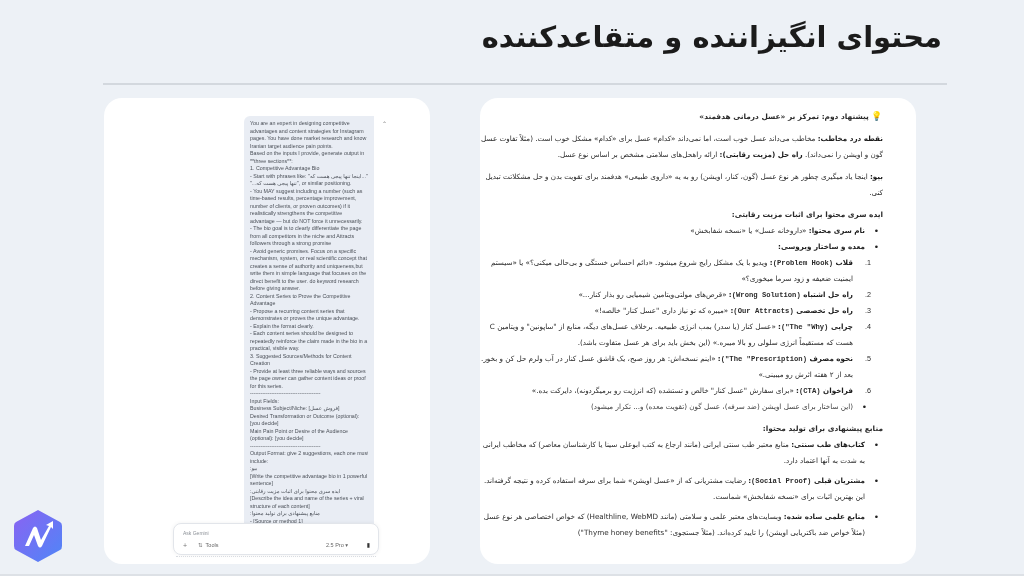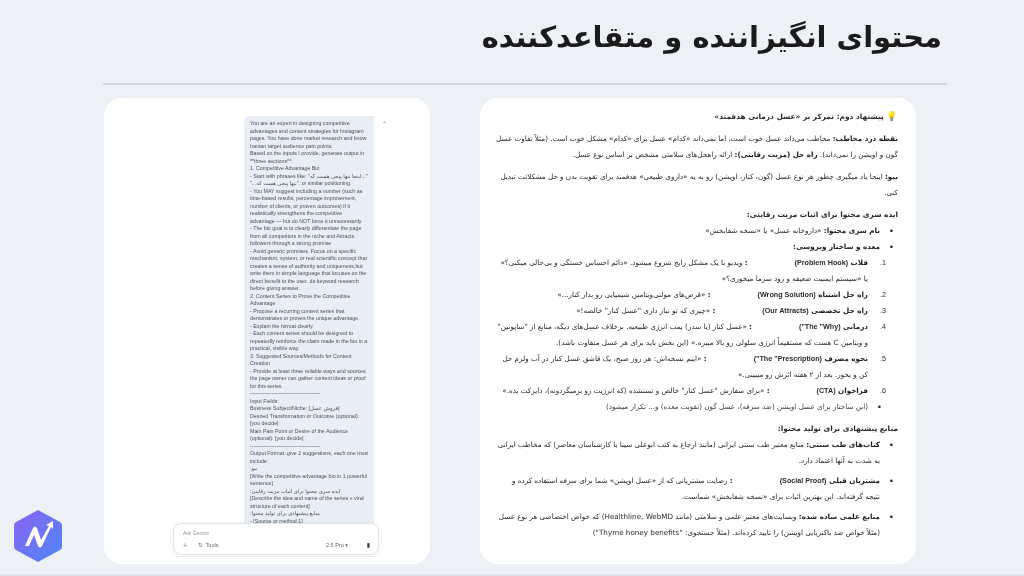--- a/index.html
+++ b/index.html
@@ -56,33 +56,33 @@
     position:absolute; left:72px; top:458px; width:200px; height:1px;
     border-top:1px dotted #d9dce1;
   }
 
   
   .right-card {
     position:absolute; left:480px; top:98px; width:436px; height:466px;
     background:#ffffff; border-radius:18px; overflow:hidden;
     direction:rtl; font-family:"DejaVu Sans", sans-serif; color:#2b2b2b;
   }
-  .doc { position:absolute; right:18px; top:10px; width:402px; font-size:7.2px; line-height:16px; }
+  .doc { position:absolute; right:33px; top:10px; width:402px; font-size:7.2px; line-height:16px; }
   .doc b { font-weight:bold; color:#1e1e1e; }
   .doc p { margin:0; }
   .doc .heading { font-weight:bold; font-size:7.4px; }
   .doc .sp { height:6px; }
   .bulb { color:#f2c230; margin-left:3px; font-size:9px; }
   ul.bl { margin:0; padding:0 18px 0 0; list-style:none;text-align:right; }
   ul.bl li { position:relative; }
   ul.bl li::before { content:"•"; position:absolute; right:-14px; top:0; font-size:9px; color:#222; }
   ol.nl { margin:0; padding:0 30px 0 0; list-style:none; }
   ol.nl li { position:relative; }
   ol.nl li .num { position:absolute; right:-18px; top:0; font-family:"Liberation Sans", sans-serif; }
-  .en { font-family:Liberation Sans, sans-serif; font-weight:bold; direction:ltr; unicode-bidi:embed;padding-left:47px; }
+  .en { font-family:Liberation Mono, monospace; font-weight:bold; direction:ltr; unicode-bidi:embed; }
   .italic { color:#444; }
 
   
   .logo {
     position:absolute; left:13px; top:508px; width:50px; height:56px;
   }
 </style>
 </head>
 <body>
 
@@ -167,22 +167,22 @@
     <p><b>بیو:</b><span> اینجا یاد میگیری چطور هر نوع عسل (گون، کنار، اویشن) رو به یه «داروی طبیعی» هدفمند برای تقویت بدن و حل مشکلاتت تبدیل کنی.</span></p>
     <div class="sp"></div>
     <p class="heading">ایده سری محتوا برای اثبات مزیت رقابتی:</p>
     <ul class="bl">
       <li><b>نام سری محتوا:</b><span> «داروخانه عسل» یا «نسخه شفابخش»</span></li>
       <li><b>معده و ساختار ویروسی:</b></li>
     </ul>
     <ol class="nl" id="steps-list">
         <li><span class="num">1.</span><b>قلاب </b><span class="en">(Problem Hook)</span><b>:</b><span> ویدیو با یک مشکل رایج شروع میشود. «دائم احساس خستگی و بی‌حالی میکنی؟» یا «سیستم ایمنیت ضعیفه و زود سرما میخوری؟»</span></li>
         <li><span class="num">2.</span><b>راه حل اشتباه </b><span class="en">(Wrong Solution)</span><b>:</b><span> «قرص‌های مولتی‌ویتامین شیمیایی رو بذار کنار...»</span></li>
-        <li><span class="num">3.</span><b>راه حل تخصصی </b><span class="en">(Our Attracts)</span><b>:</b><span> «چیزی که تو نیاز داری "عسل کنار" خالصه!»</span></li>
-        <li><span class="num">4.</span><b>درمانی </b><span class="en">("The "Why)</span><b>:</b><span> «عسل کنار (یا سدر) بمب انرژی طبیعیه. برخلاف عسل‌های دیگه، منابع از "ساپونین" و ویتامین C هست که مستقیماً انرژی سلولی رو بالا میبره.» (این بخش باید برای هر عسل متفاوت باشد).</span></li>
+        <li><span class="num">3.</span><b>راه حل تخصصی </b><span class="en">(Our Attracts)</span><b>:</b><span> «میبره که تو نیاز داری "عسل کنار" خالصه!»</span></li>
+        <li><span class="num">4.</span><b>چرایی </b><span class="en">("The "Why)</span><b>:</b><span> «عسل کنار (یا سدر) بمب انرژی طبیعیه. برخلاف عسل‌های دیگه، منابع از "ساپونین" و ویتامین C هست که مستقیماً انرژی سلولی رو بالا میبره.» (این بخش باید برای هر عسل متفاوت باشد).</span></li>
         <li><span class="num">5.</span><b>نحوه مصرف </b><span class="en">("The "Prescription)</span><b>:</b><span> «اینم نسخه‌اش: هر روز صبح، یک قاشق عسل کنار در آب ولرم حل کن و بخور. بعد از ۲ هفته اثرش رو میبینی.»</span></li>
         <li><span class="num">6.</span><b>فراخوان </b><span class="en">(CTA)</span><b>:</b><span> «برای سفارش "عسل کنار" خالص و تستشده (که انرژیت رو برمیگردونه)، دایرکت بده.»</span></li>
       </ol>
     <ul class="bl" style="padding-right:30px">
       <li class="italic">(این ساختار برای عسل اویشن (ضد سرفه)، عسل گون (تقویت معده) و... تکرار میشود)</li>
     </ul>
     <div class="sp"></div>
     <p class="heading">منابع پیشنهادی برای تولید محتوا:</p>
     <ul class="bl" id="sources-list">
         <li style="margin-bottom: 4px;"><b>کتاب‌های طب سنتی:</b><span> منابع معتبر طب سنتی ایرانی (مانند ارجاع به کتب ابوعلی سینا یا کارشناسان معاصر) که مخاطب ایرانی به شدت به آنها اعتماد دارد.</span></li>

